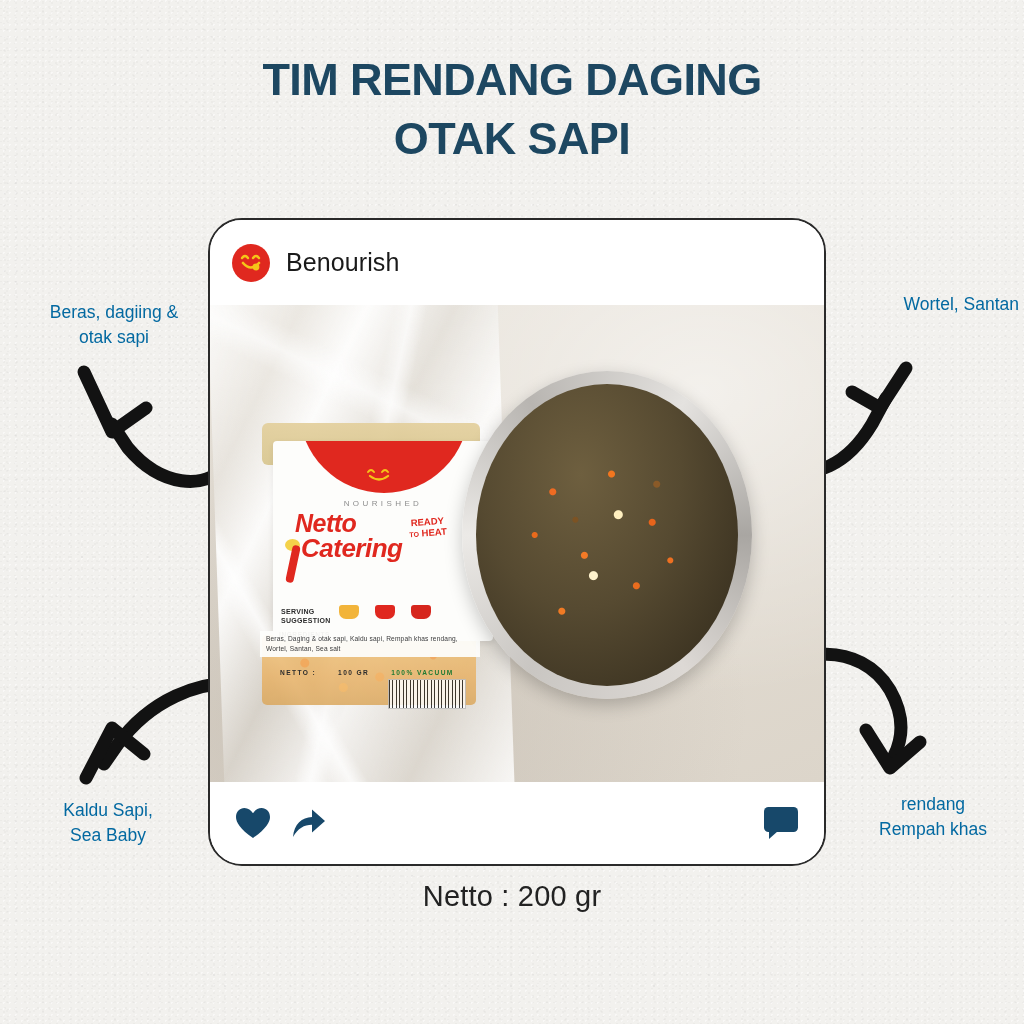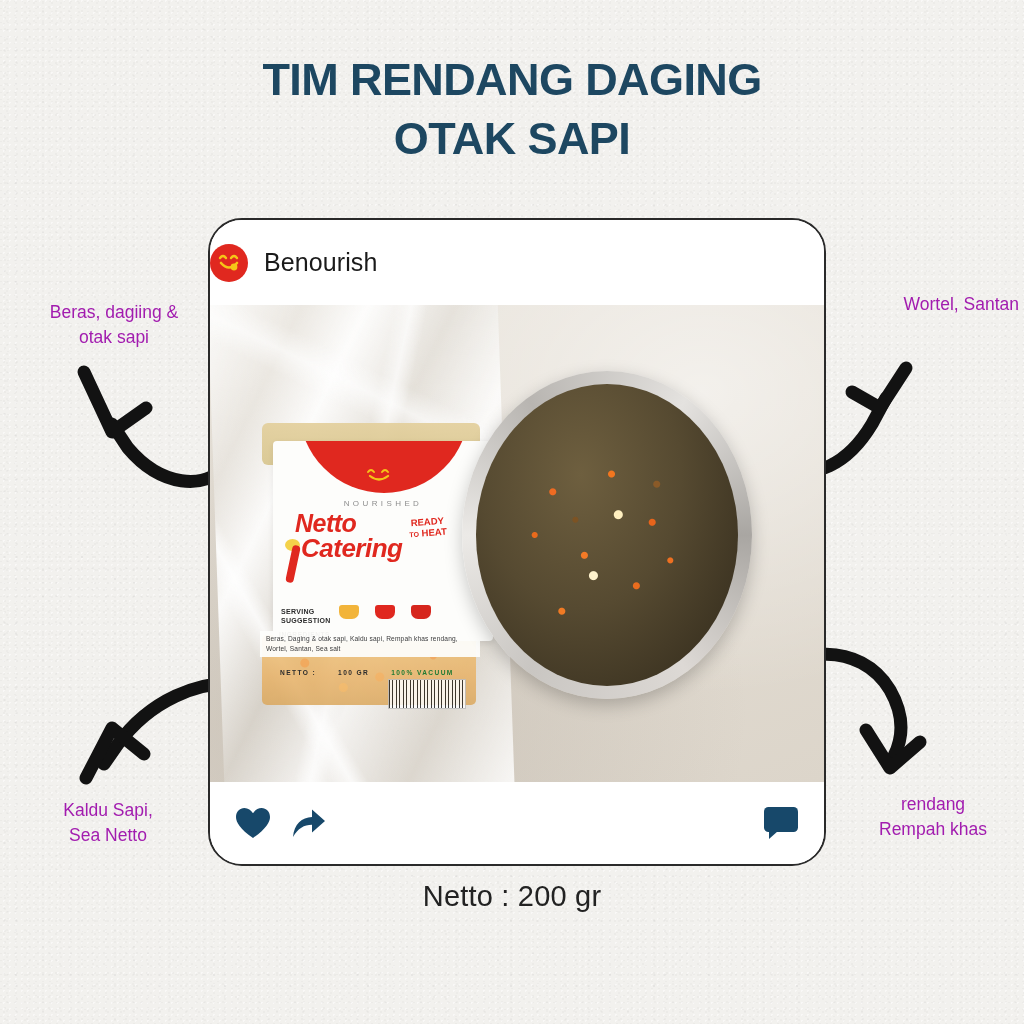--- a/index.html
+++ b/index.html
@@ -45,20 +45,21 @@
     width: 618px; height: 648px;
     background: #ffffff;
     border: 2.5px solid #2a2a2a;
     border-radius: 34px;
     overflow: hidden;
     z-index: 3;
   }
   #card-header {
     height: 85px;
     display: flex; align-items: center;
+    padding-left: 22px;
     background: #fff;
   }
   #avatar {
     width: 38px; height: 38px; border-radius: 50%;
     background: #e0281f;
     position: relative;
     flex: none;
   }
   #avatar svg { position: absolute; left: 7px; top: 8px; }
   #account-name {
@@ -299,21 +300,21 @@
     text-align: center;
     font-size: 29px;
     color: #222;
     letter-spacing: .2px;
   }
 
   
   .annotation {
     position: absolute;
     font-size: 17.5px;
-    color: #a21caf;
+    color: #0369a1;
     line-height: 1.45;
     z-index: 4;
   }
   #ann-tl { left: 14px; top: 300px; width: 200px; text-align: center; }
   #ann-tr { left: 844px; top: 292px; width: 175px; text-align: right; }
   #ann-bl { left: 18px; top: 798px; width: 180px; text-align: center; }
   #ann-br { left: 848px; top: 792px; width: 170px; text-align: center; }
 
   #arrows { position: absolute; inset: 0; z-index: 2; pointer-events: none; }
 </style>
@@ -440,20 +441,20 @@
   </div>
 </div>
 
 <div class="annotation" id="ann-tl">
   <div>Beras, dagiing &amp;</div>
   <div>otak sapi</div>
 </div>
 <div class="annotation" id="ann-tr">Wortel, Santan</div>
 <div class="annotation" id="ann-bl">
   <div>Kaldu Sapi,</div>
-  <div>Sea Netto</div>
+  <div>Sea Baby</div>
 </div>
 <div class="annotation" id="ann-br">
   <div>rendang</div>
   <div>Rempah khas</div>
 </div>
 
 <div id="netto-caption">Netto : 200 gr</div>
 
 </body></html>

